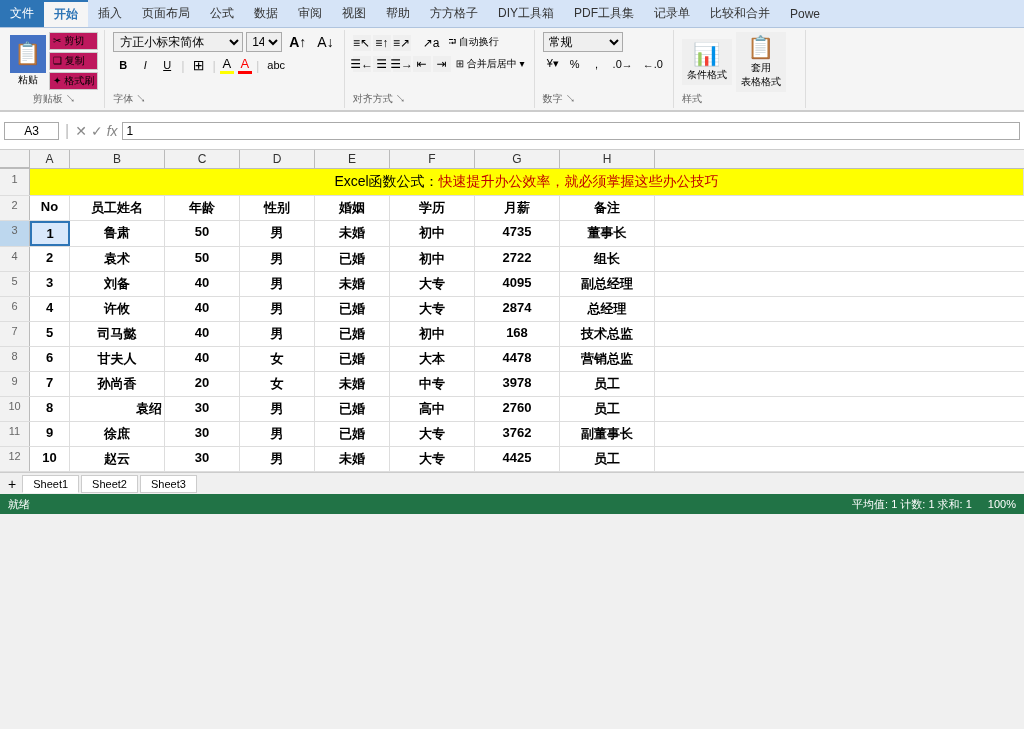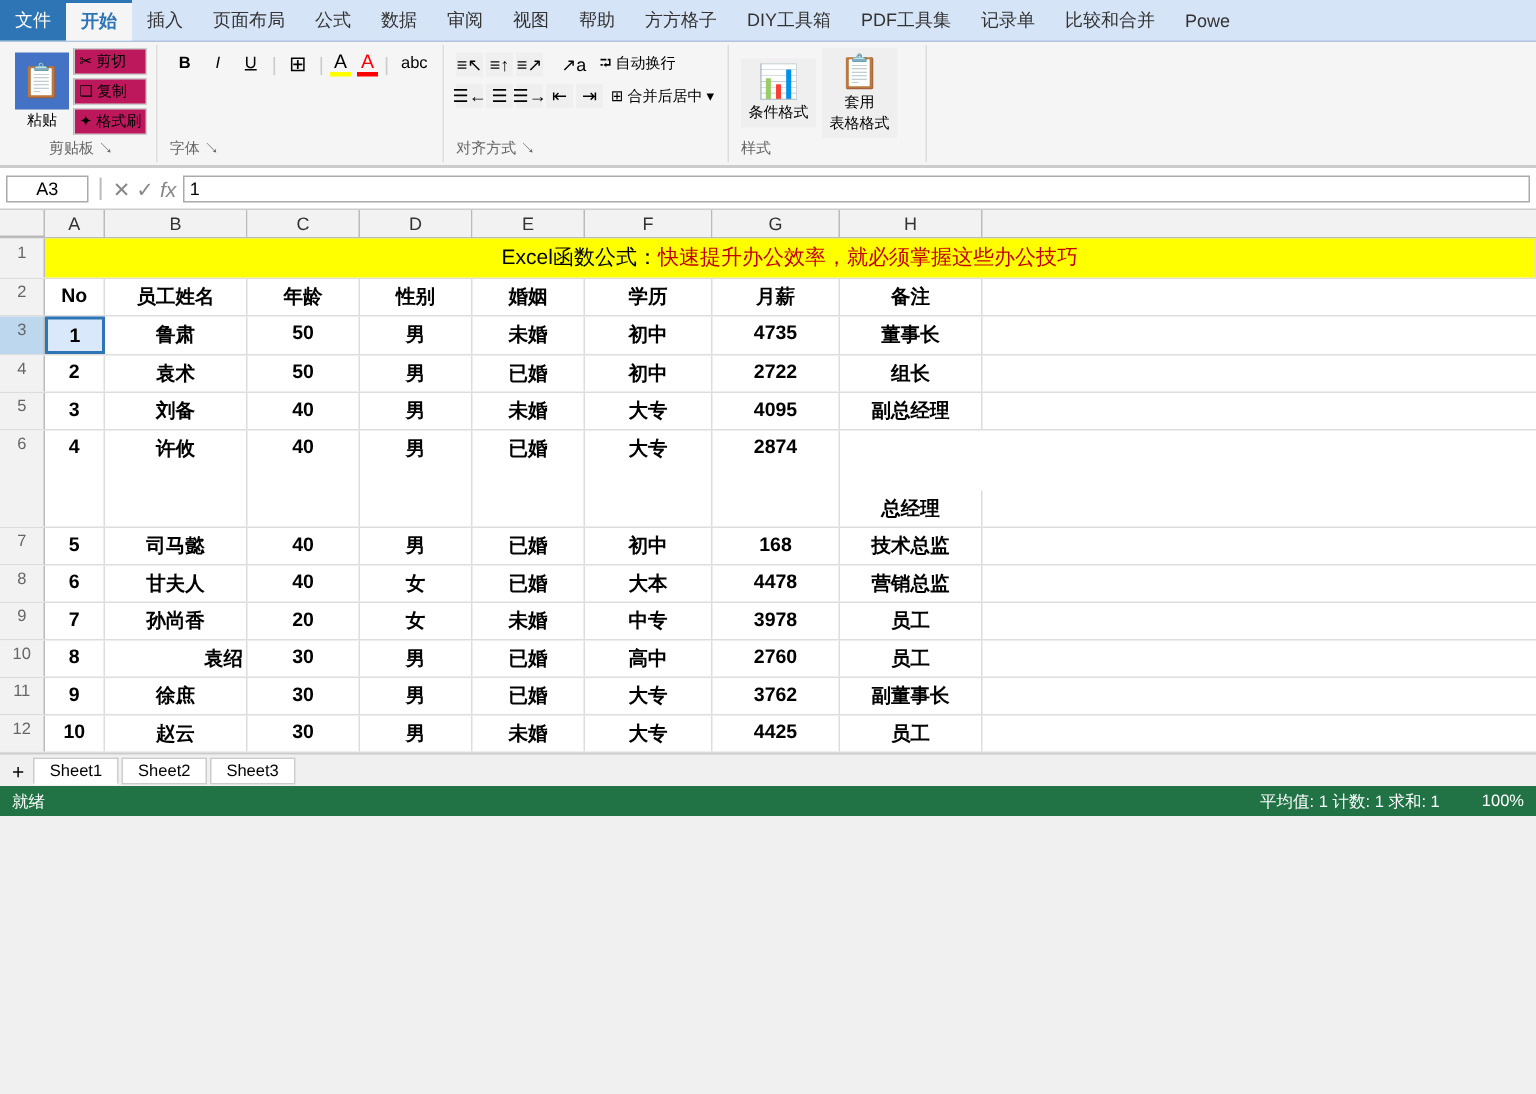--- a/index.html
+++ b/index.html
@@ -197,20 +197,30 @@
       <div style="display:flex;flex-direction:column;gap:2px;">
         <button class="small-btn">✂ 剪切</button>
         <button class="small-btn">❑ 复制</button>
         <button class="small-btn">✦ 格式刷</button>
       </div>
     </div>
     <div style="font-size:10px;color:#666;margin-top:2px;">剪贴板 ↘</div>
   </div>
 
   <div style="display:flex;flex-direction:column;border-right:1px solid #ddd;padding:2px 6px;min-width:180px;">
+    <div style="display:flex;align-items:center;gap:3px;margin-bottom:3px;">
+      <select class="font-select">
+        <option>方正小标宋简体</option>
+      </select>
+      <select class="font-size-select">
+        <option>14</option>
+      </select>
+      <button class="fmt-btn" style="font-size:14px;font-weight:bold;">A↑</button>
+      <button class="fmt-btn" style="font-size:14px;">A↓</button>
+    </div>
     <div style="display:flex;align-items:center;gap:2px;">
       <button class="fmt-btn bold">B</button>
       <button class="fmt-btn italic">I</button>
       <button class="fmt-btn underline">U</button>
       <span style="color:#ccc;margin:0 2px;">|</span>
       <button class="fmt-btn" style="font-size:14px;">⊞</button>
       <span style="color:#ccc;margin:0 2px;">|</span>
       <div class="color-btn" style="cursor:pointer;">
         <span style="font-size:13px;">A</span>
         <div class="color-bar" style="background:yellow;"></div>
@@ -242,38 +252,51 @@
       <button class="align-icon">☰→</button>
       <button class="align-icon">⇤</button>
       <button class="align-icon">⇥</button>
       <button style="font-size:10px;background:transparent;border:1px solid transparent;cursor:pointer;padding:1px 2px;">
         <span>⊞ 合并后居中 ▾</span>
       </button>
     </div>
     <div style="font-size:10px;color:#666;margin-top:auto;">对齐方式 ↘</div>
   </div>
 
+  <div style="display:flex;flex-direction:column;border-right:1px solid #ddd;padding:2px 6px;min-width:110px;">
+    <select class="number-select" style="margin-bottom:3px;">
+      <option>常规</option>
+    </select>
+    <div style="display:flex;align-items:center;gap:2px;font-size:11px;">
+      <button class="fmt-btn">¥▾</button>
+      <button class="fmt-btn">%</button>
+      <button class="fmt-btn">,</button>
+      <button class="fmt-btn">.0→</button>
+      <button class="fmt-btn">←.0</button>
+    </div>
+    <div style="font-size:10px;color:#666;margin-top:auto;">数字 ↘</div>
+  </div>
 
   <div style="display:flex;flex-direction:column;border-right:1px solid #ddd;padding:2px 6px;min-width:130px;">
     <div style="display:flex;align-items:center;gap:4px;flex:1;">
       <button class="cond-fmt-btn">
         <div style="font-size:22px;">📊</div>
         <span style="font-size:10px;">条件格式</span>
       </button>
       <button class="table-style-btn">
         <div style="font-size:22px;">📋</div>
         <span style="font-size:10px;text-align:center;">套用<br>表格格式</span>
       </button>
     </div>
     <div style="font-size:10px;color:#666;margin-top:auto;">样式</div>
   </div>
 
 </div>
 
-<div style="display:flex;align-items:center;background:white;border-bottom:1px solid #ccc;padding:2px 4px;gap:4px;height:28px;">
+<div style="display:flex;align-items:center;background:white;border-bottom:1px solid #ccc;padding:2px 4px;gap:4px;height:38px;">
   <input class="cell-ref" value="A3" style="width: 55px; border: 1px solid rgb(170, 170, 170); padding: 1px 4px; font-size: 12px; text-align: center;">
   <span style="color:#bbb;font-size:16px;margin:0 2px;">|</span>
   <span style="color:#888;font-size:14px;cursor:pointer;">✕</span>
   <span style="color:#888;font-size:14px;cursor:pointer;">✓</span>
   <span style="color:#888;font-size:14px;cursor:pointer;font-style:italic;">fx</span>
   <input style="flex: 1 1 0%; border: 1px solid rgb(170, 170, 170); padding: 1px 4px; font-size: 12px;" value="1">
 </div>
 
 <div style="display:flex;flex-direction:column;background:white;overflow:hidden;">
 
@@ -346,21 +369,21 @@
 
   <div class="sheet-row data-row" style="display:flex;border-bottom:1px solid #ddd;">
     <div class="row-num" style="min-width:30px;width:30px;text-align:center;font-size:11px;color:#666;background:#f2f2f2;border-right:1px solid #bbb;padding:3px 0;">6</div>
     <div class="cell col-a" style="width:40px;min-width:40px;text-align:center;font-size:13px;font-weight:bold;border-right:1px solid #ddd;padding:3px 2px;">4</div>
     <div class="cell col-b" style="width:95px;min-width:95px;text-align:center;font-size:13px;font-weight:bold;border-right:1px solid #ddd;padding:3px 2px;">许攸</div>
     <div class="cell col-c" style="width:75px;min-width:75px;text-align:center;font-size:13px;font-weight:bold;border-right:1px solid #ddd;padding:3px 2px;">40</div>
     <div class="cell col-d" style="width:75px;min-width:75px;text-align:center;font-size:13px;font-weight:bold;border-right:1px solid #ddd;padding:3px 2px;">男</div>
     <div class="cell col-e" style="width:75px;min-width:75px;text-align:center;font-size:13px;font-weight:bold;border-right:1px solid #ddd;padding:3px 2px;">已婚</div>
     <div class="cell col-f" style="width:85px;min-width:85px;text-align:center;font-size:13px;font-weight:bold;border-right:1px solid #ddd;padding:3px 2px;">大专</div>
     <div class="cell col-g" style="width:85px;min-width:85px;text-align:center;font-size:13px;font-weight:bold;border-right:1px solid #ddd;padding:3px 2px;">2874</div>
-    <div class="cell col-h" style="width:95px;min-width:95px;text-align:center;font-size:13px;font-weight:bold;border-right:1px solid #ddd;padding:3px 2px;margin-top:40px;">总经理</div>
+    <div class="cell col-h" style="width:95px;min-width:95px;text-align:center;font-size:13px;font-weight:bold;border-right:1px solid #ddd;padding:3px 2px;">总经理</div>
   </div>
 
   <div class="sheet-row data-row" style="display:flex;border-bottom:1px solid #ddd;">
     <div class="row-num" style="min-width:30px;width:30px;text-align:center;font-size:11px;color:#666;background:#f2f2f2;border-right:1px solid #bbb;padding:3px 0;">7</div>
     <div class="cell col-a" style="width:40px;min-width:40px;text-align:center;font-size:13px;font-weight:bold;border-right:1px solid #ddd;padding:3px 2px;">5</div>
     <div class="cell col-b" style="width:95px;min-width:95px;text-align:center;font-size:13px;font-weight:bold;border-right:1px solid #ddd;padding:3px 2px;">司马懿</div>
     <div class="cell col-c" style="width:75px;min-width:75px;text-align:center;font-size:13px;font-weight:bold;border-right:1px solid #ddd;padding:3px 2px;">40</div>
     <div class="cell col-d" style="width:75px;min-width:75px;text-align:center;font-size:13px;font-weight:bold;border-right:1px solid #ddd;padding:3px 2px;">男</div>
     <div class="cell col-e" style="width:75px;min-width:75px;text-align:center;font-size:13px;font-weight:bold;border-right:1px solid #ddd;padding:3px 2px;">已婚</div>
     <div class="cell col-f" style="width:85px;min-width:85px;text-align:center;font-size:13px;font-weight:bold;border-right:1px solid #ddd;padding:3px 2px;">初中</div>
@@ -433,17 +456,17 @@
 
 <div style="display:flex;align-items:center;background:#f0f0f0;border-top:1px solid #ccc;padding:2px 4px;gap:2px;height:22px;">
   <button style="font-size:14px;background:transparent;border:none;cursor:pointer;padding:0 4px;">+</button>
   <div class="sheet-tab active">Sheet1</div>
   <div class="sheet-tab">Sheet2</div>
   <div class="sheet-tab">Sheet3</div>
 </div>
 
 <div style="display:flex;justify-content:space-between;background:#217346;color:white;font-size:11px;padding:2px 8px;height:20px;align-items:center;">
   <span>就绪</span>
-  <div style="display:flex;gap:28px;align-items:center;">
+  <div style="display:flex;gap:16px;align-items:center;">
     <span>平均值: 1  计数: 1  求和: 1</span>
     <span>100%</span>
   </div>
 </div>
 
 </body></html>

